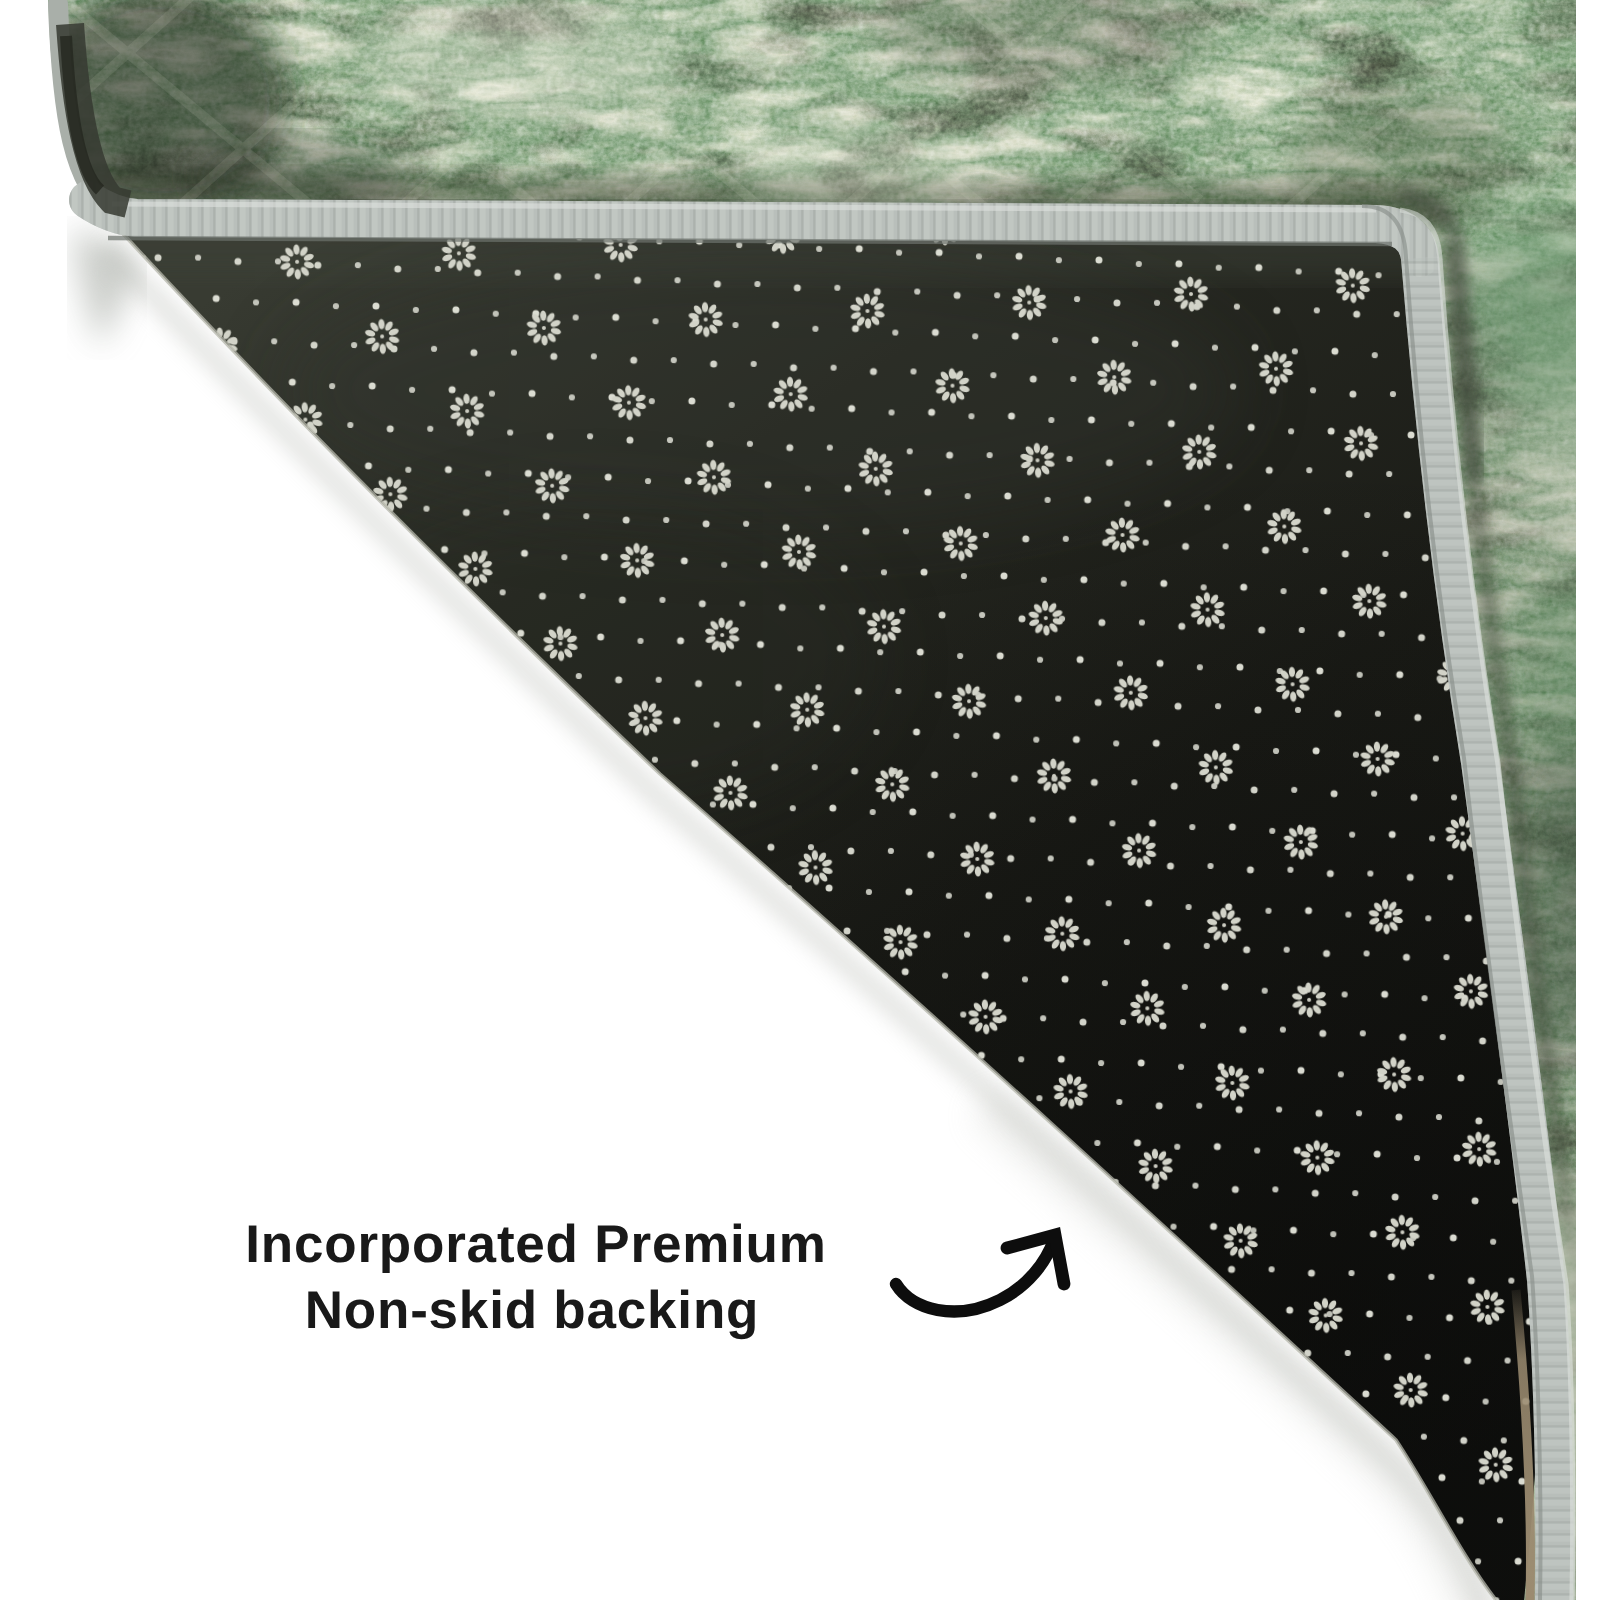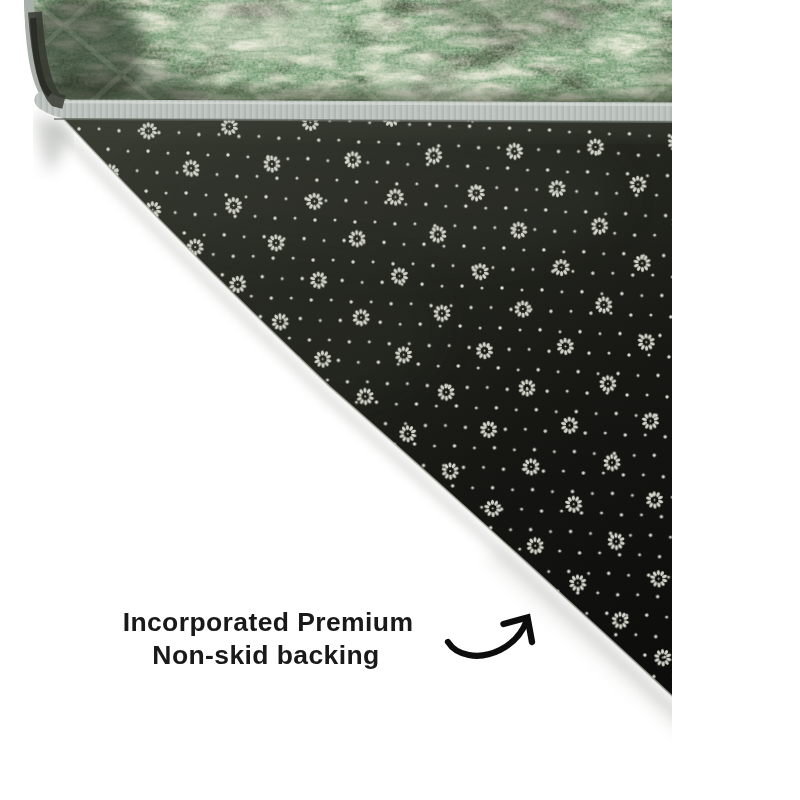--- a/index.html
+++ b/index.html
@@ -1,16 +1,16 @@
 <!DOCTYPE html>
 <html><head>
 <meta charset="utf-8">
 <style>
 html,body{margin:0;padding:0;background:#ffffff;}
-#stage{position:relative;width:672px;height:800px;overflow:hidden;background:#ffffff;font-family:"Liberation Sans",sans-serif;}
+#stage{position:relative;width:788px;height:800px;overflow:hidden;background:#ffffff;font-family:"Liberation Sans",sans-serif;}
 svg{position:absolute;top:0;left:0;}
 </style>
 </head>
 <body>
 <div id="stage">
 <svg width="800" height="800" viewBox="0 0 800 800">
 <defs>
 
   <filter id="rugtex" x="-3%" y="-3%" width="106%" height="106%" color-interpolation-filters="sRGB">
     <feTurbulence type="fractalNoise" baseFrequency="0.017 0.058" numOctaves="5" seed="11" result="n1"></feTurbulence>

